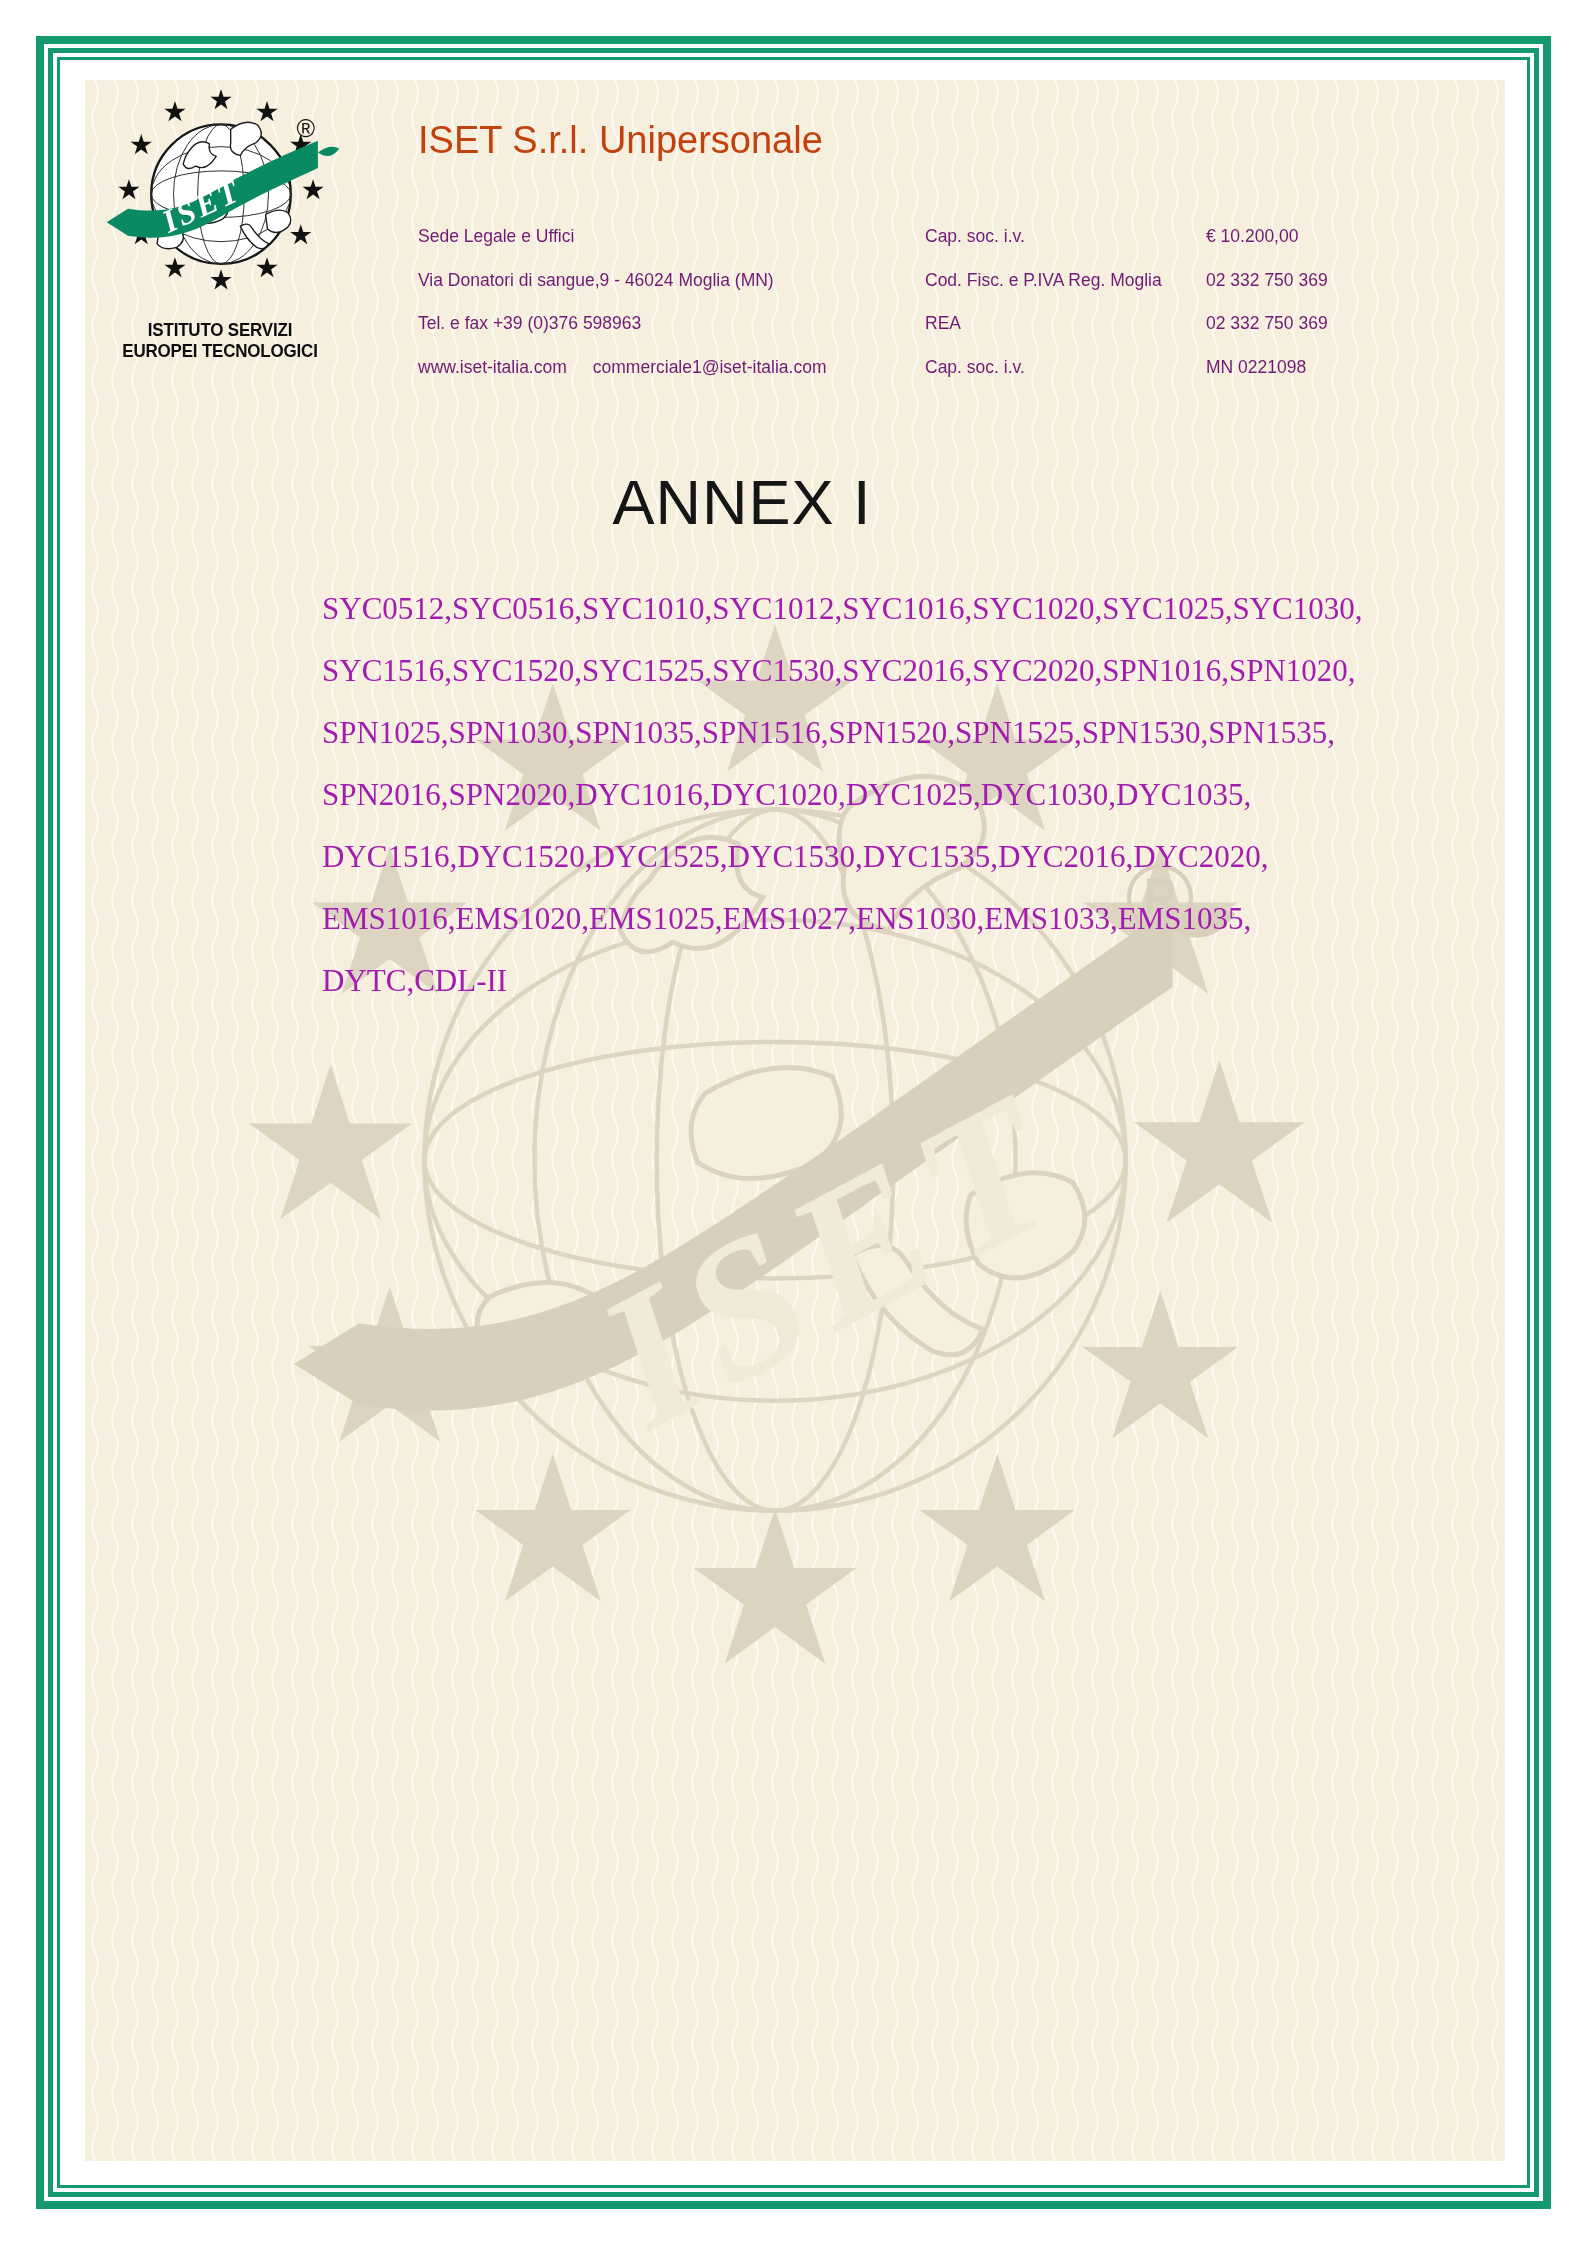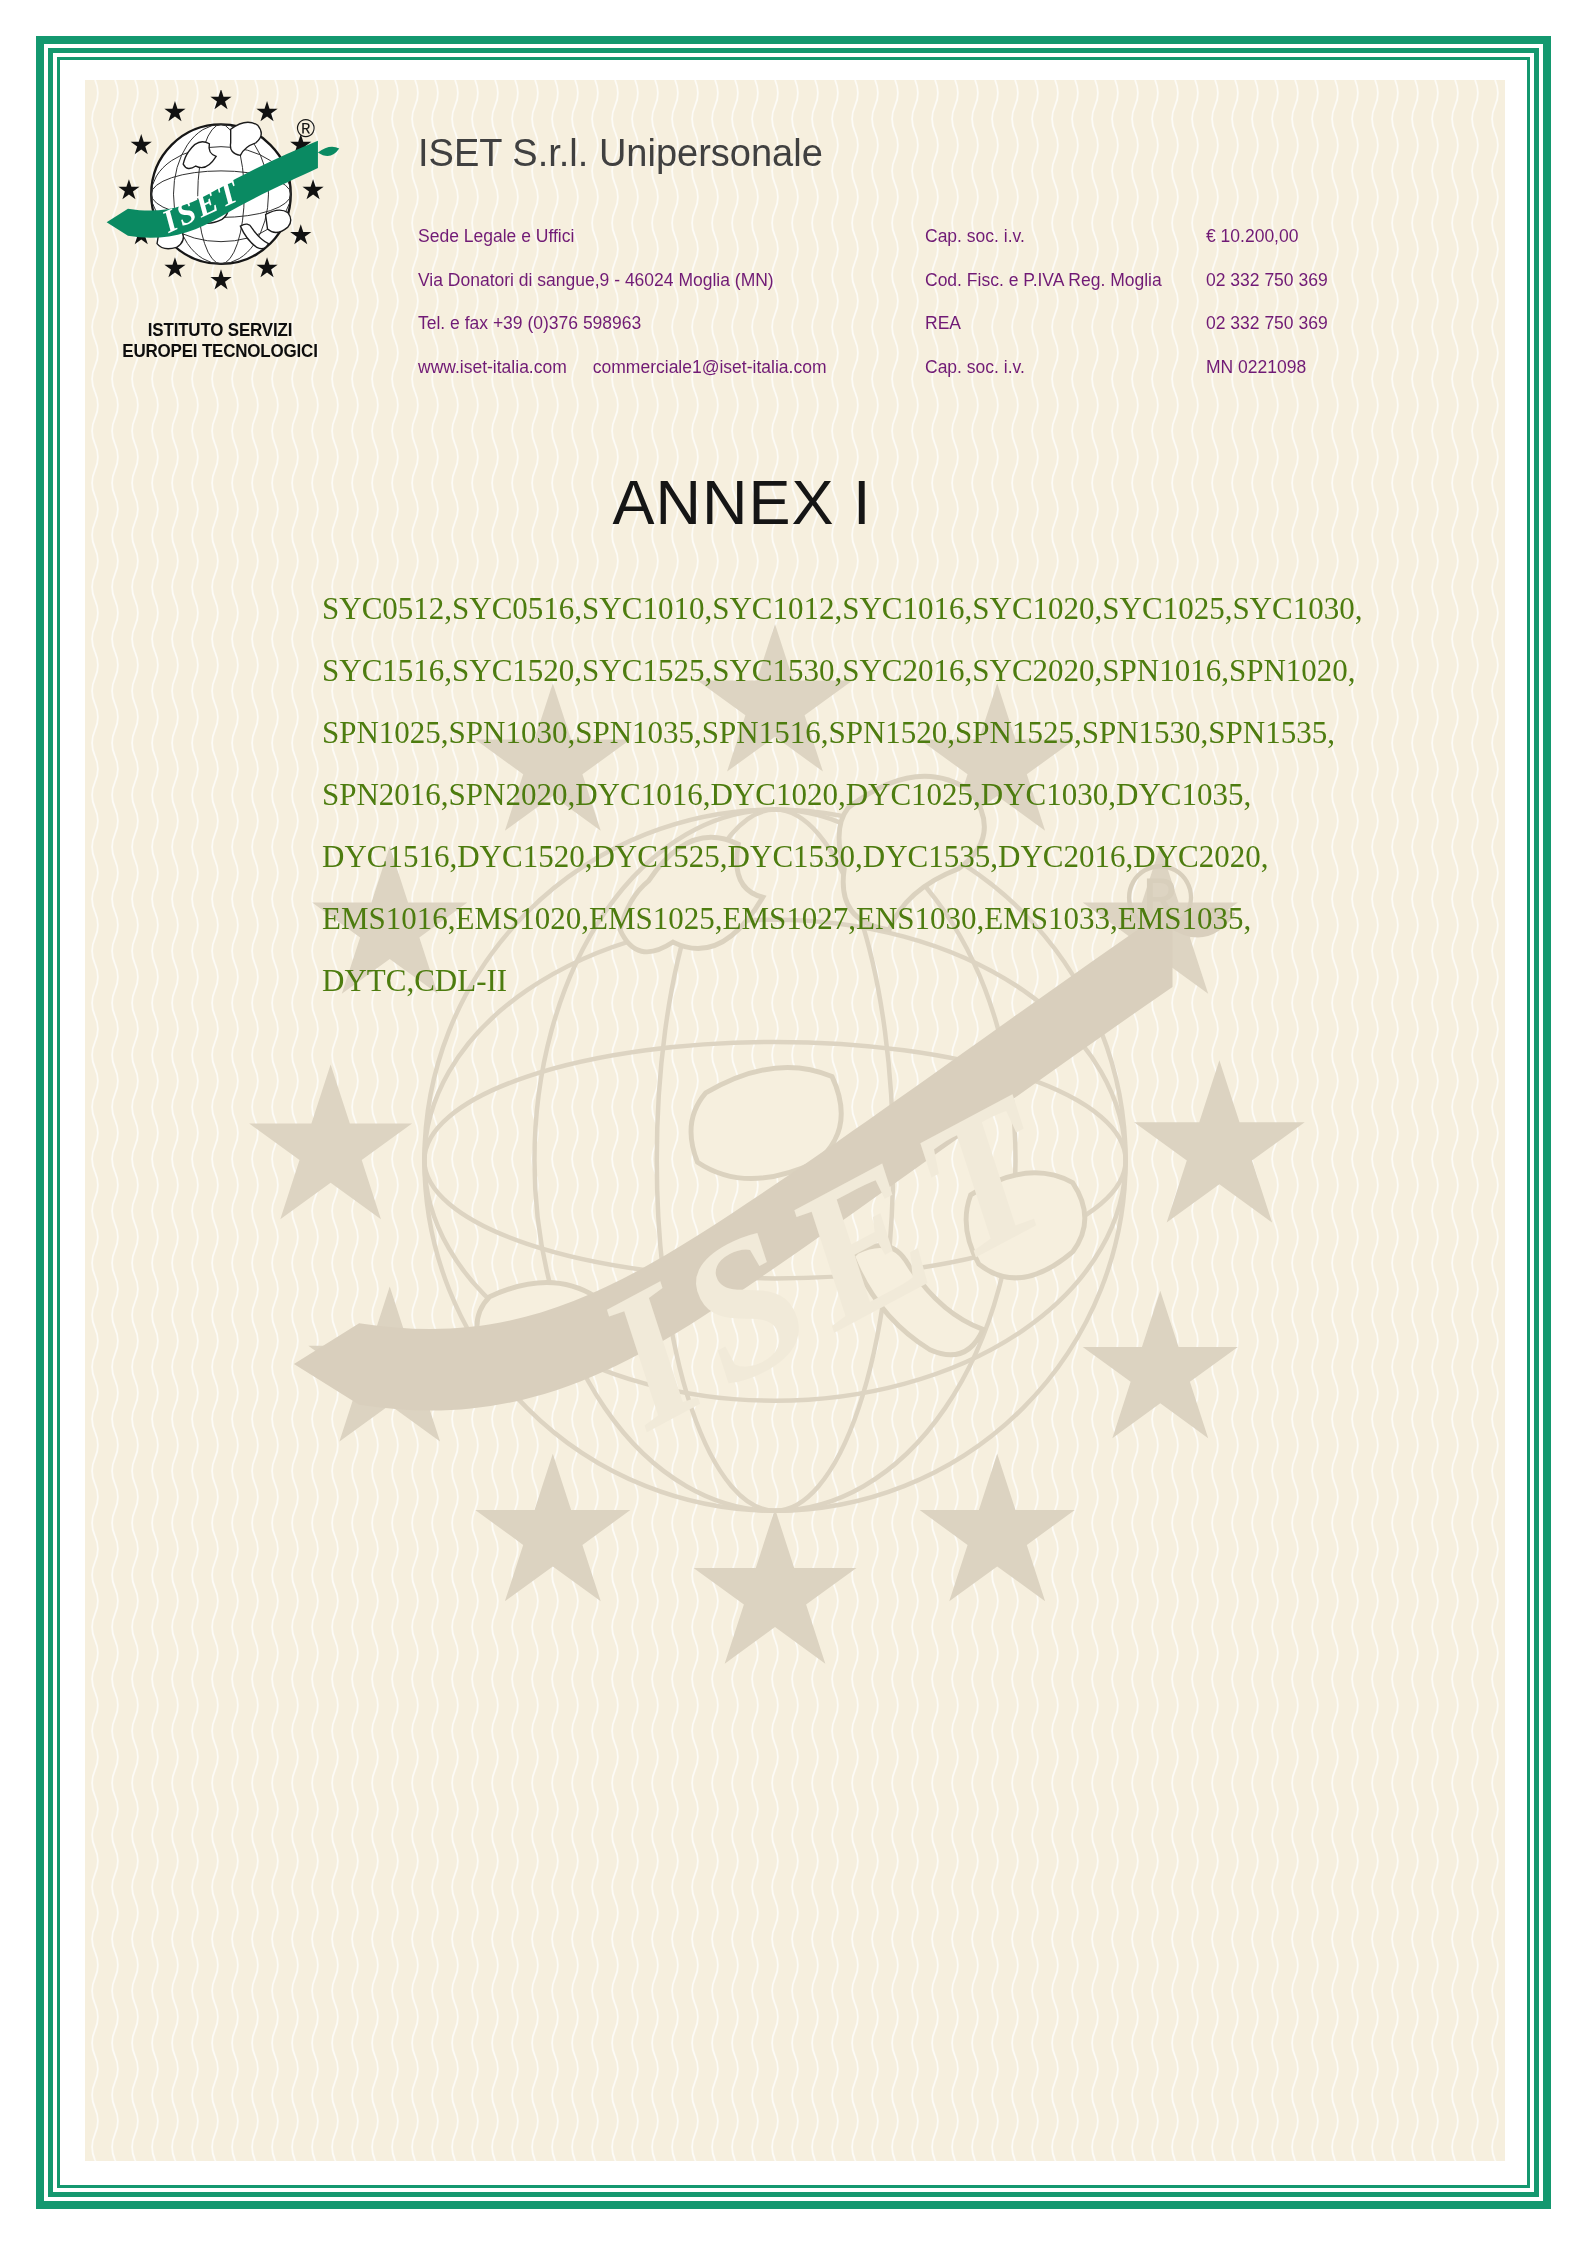--- a/index.html
+++ b/index.html
@@ -15,35 +15,35 @@
   
   .sheet{position:absolute;left:85px;top:80px;right:82px;bottom:84px;background:#f6efde;overflow:hidden;}
   .waves-bg{position:absolute;left:0;top:0;width:100%;height:100%;}
   .watermark{position:absolute;left:160px;top:540px;width:1060px;height:1060px;}
 
   
   .logo-svg{position:absolute;left:10px;top:10px;width:252px;height:218px;}
   .logo-caption{position:absolute;left:-8px;top:240px;width:286px;text-align:center;
     font-weight:bold;font-size:17.5px;line-height:21px;color:#0d0d0d;letter-spacing:-0.2px;
     transform:scaleX(0.97);}
-  .company-name{position:absolute;left:333px;top:52px;margin:0;font-size:38px;font-weight:400;
-    color:#404040;letter-spacing:0;}
+  .company-name{position:absolute;left:333px;top:39px;margin:0;font-size:38px;font-weight:400;
+    color:#c2410c;letter-spacing:0;}
   .details{position:absolute;left:333px;top:146px;width:1085px;font-size:17.5px;color:#701a75;}
   .detail-row{position:relative;height:43.5px;}
   .d-left{position:absolute;left:0;top:0;white-space:nowrap;}
   .d-left .gap{display:inline-block;width:26px;}
   .d-label{position:absolute;left:507px;top:0;white-space:nowrap;}
   .d-value{position:absolute;left:788px;top:0;white-space:nowrap;}
 
   
   .annex-title{position:absolute;left:0;top:386px;width:1314px;margin:0;text-align:center;
     font-family:Liberation Sans, sans-serif;font-weight:400;font-size:63px;color:#151515;
     letter-spacing:1px;}
   .code-block{position:absolute;left:237px;top:498px;width:1010px;
-    font-family:"Liberation Serif",serif;font-size:31px;line-height:62px;color:#4d7c0f;}
+    font-family:"Liberation Serif",serif;font-size:31px;line-height:62px;color:#a21caf;}
   .code-line{white-space:nowrap;}
 </style>
 </head>
 <body>
 
 <div class="page">
 
   <div class="frame frame-outer"></div>
   <div class="frame frame-mid"></div>
   <div class="frame frame-inner"></div>

